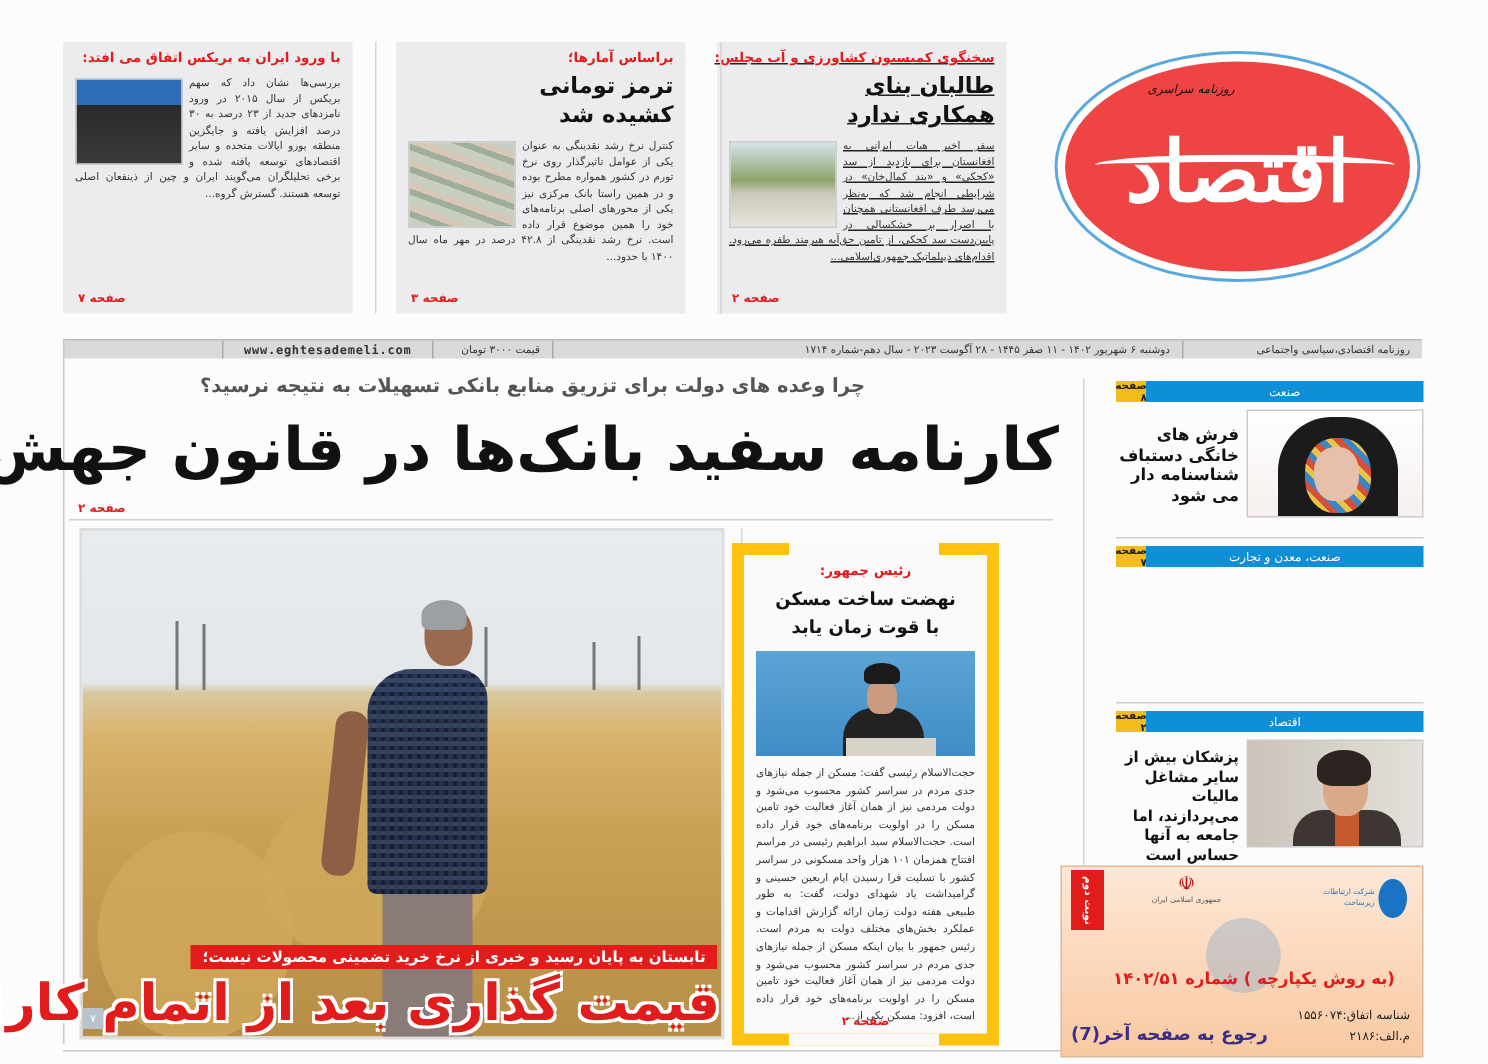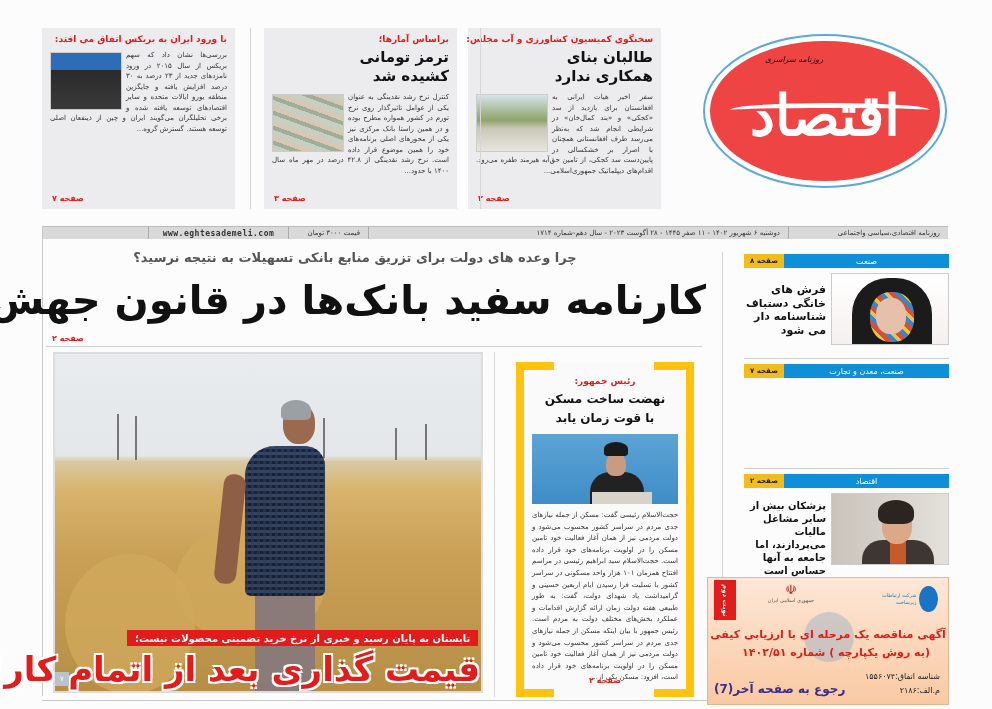--- a/index.html
+++ b/index.html
@@ -45,37 +45,37 @@
   .photo .man-shirt::after { content: ""; position: absolute; inset: 0; background: repeating-linear-gradient(90deg, rgba(40,55,85,.6) 0 3px, transparent 3px 6px); border-radius: inherit; }
   .photo .man-pants { position: absolute; left: 200px; top: 240px; width: 60px; height: 110px; background: #8a7b78; }
   .photo .arm { position: absolute; left: 164px; top: 120px; width: 22px; height: 110px; background: #8e5f44; border-radius: 10px; transform: rotate(6deg); }
   .photo .hay { position: absolute; border-radius: 50%; background: #d1a95d; opacity: .8; }
 
   .subcap { position: absolute; left: 127px; top: 630px; height: 16px; background: #e21b1b; color: #fff; font-size: 10px; font-weight: bold; padding: 0 8px; display: flex; align-items: center; white-space: nowrap; }
   .bigcap { position: absolute; left: 70px; top: 646px; width: 410px; text-align: center; font-size: 34px; font-weight: 900; color: #e21b1b; line-height: 46px; white-space: nowrap; text-shadow: 2px 2px 0 #fff, -2px -2px 0 #fff, 2px -2px 0 #fff, -2px 2px 0 #fff; }
   .photo-num { position: absolute; left: 55px; top: 672px; width: 14px; height: 14px; background: #b8c3cc; color: #fff; font-size: 7px; text-align: center; line-height: 14px; }
 
   
-  .pbox { position: absolute; left: 516px; top: 362px; width: 178px; height: 335px; border: 8px solid #ffc20e; background: #fafafa; }
+  .pbox { position: absolute; left: 488px; top: 362px; width: 178px; height: 335px; border: 8px solid #ffc20e; background: #fafafa; }
   .pbox .gap-top { position: absolute; top: -8px; left: 30px; width: 100px; height: 8px; background: #fafafa; }
   .pbox .gap-bot { position: absolute; bottom: -8px; left: 30px; width: 100px; height: 8px; background: #fafafa; }
   .pbox .kicker { text-align: center; color: #e21b1b; font-size: 9px; font-weight: bold; margin-top: 6px; }
   .pbox .head { text-align: center; font-size: 12px; font-weight: bold; color: #111; line-height: 19px; margin-top: 4px; }
   .pbox .img { margin: 6px 8px 0 8px; height: 70px; background: linear-gradient(180deg, #5ca4d4 0%, #3f8cc7 100%); position: relative; overflow: hidden; }
   .pbox .img .turban { position: absolute; left: 72px; top: 8px; width: 24px; height: 14px; border-radius: 50% 50% 20% 20%; background: #1a1a1a; }
   .pbox .img .face { position: absolute; left: 74px; top: 20px; width: 20px; height: 22px; border-radius: 40%; background: #c99b80; }
   .pbox .img .robe { position: absolute; left: 58px; top: 38px; width: 54px; height: 40px; border-radius: 20px 20px 0 0; background: #222; }
   .pbox .img .podium { position: absolute; left: 60px; top: 58px; width: 60px; height: 14px; background: #d8d3c8; }
   .pbox .text { margin: 6px 8px 0 8px; font-size: 7px; line-height: 11.6px; color: #333; text-align: justify; }
   .pbox .page { position: absolute; bottom: 4px; left: 0; right: 0; text-align: center; color: #e21b1b; font-size: 8px; font-weight: bold; }
 
   
   .side-sec { position: absolute; left: 744px; width: 205px; }
   .side-hdr { height: 14px; display: flex; direction: ltr; }
-  .side-hdr .pg { width: 40px; background: #f2bd1c; color: #222; font-size: 7px; font-weight: bold; display: flex; align-items: center; justify-content: center; direction: rtl; }
+  .side-hdr .pg { width: 20px; background: #f2bd1c; color: #222; font-size: 7px; font-weight: bold; display: flex; align-items: center; justify-content: center; direction: rtl; }
   .side-hdr .lbl { flex: 1; background: #0e8fd8; color: #fff; font-size: 8px; display: flex; align-items: center; justify-content: center; direction: rtl; }
   .side-body { position: relative; height: 78px; margin-top: 5px; }
   .side-body .ph { position: absolute; right: 0; top: 0; width: 118px; height: 72px; border: 1px solid #ccc; overflow: hidden; }
   .side-body .txt { position: absolute; left: 0; top: 0; width: 82px; font-size: 11px; font-weight: bold; color: #111; line-height: 13.5px; text-align: right; display: flex; flex-direction: column; justify-content: center; height: 74px; }
   .ph-woman { background: linear-gradient(180deg,#fff 0%,#f5f0ee 100%); }
   .ph-woman .chador { position: absolute; left: 20px; top: 4px; width: 80px; height: 80px; border-radius: 45% 45% 0 0; background: #1b1b1b; }
   .ph-woman .scarf { position: absolute; left: 38px; top: 18px; width: 44px; height: 50px; border-radius: 45%; background: repeating-linear-gradient(45deg,#d64f3a 0 4px,#3a87c6 4px 8px,#e8c346 8px 12px); }
   .ph-woman .face { position: absolute; left: 44px; top: 24px; width: 30px; height: 36px; border-radius: 45%; background: #e7c0ac; }
   .ph-cart { background: linear-gradient(90deg,#e9e7c8 0%,#f2efe0 35%,#8c98a6 60%,#3d4853 100%); }
   .ph-cart .laptop { position: absolute; right: 6px; top: 6px; width: 70px; height: 54px; background: #1f272f; border-radius: 3px; }
@@ -99,21 +99,21 @@
   .ad .co-logo .t { font-size: 5px; color: #1a73c4; line-height: 7px; }
   .ad .wm { position: absolute; left: 96px; top: 34px; width: 50px; height: 50px; border-radius: 50%; background: rgba(120,160,200,.35); }
   .ad .line1 { position: absolute; top: 50px; left: 0; right: 0; text-align: center; color: #e21b1b; font-size: 11px; font-weight: bold; }
   .ad .line2 { position: absolute; top: 68px; left: 16px; right: 0; text-align: center; color: #e21b1b; font-size: 11px; font-weight: bold; }
   .ad .meta { position: absolute; right: 8px; top: 92px; font-size: 8px; color: #222; line-height: 14px; text-align: right; }
   .ad .refer { position: absolute; left: 6px; top: 104px; color: #3a2e87; font-size: 12px; font-weight: bold; }
 </style>
 </head>
 <body>
 
-<div class="teaser" style="left:468px;">
+<div class="teaser" style="left:478px;text-decoration:underline;">
   <div class="kicker">سخنگوی کمیسیون کشاورزی و آب مجلس:</div>
   <div class="headline" style="width:110px;margin-right:0;margin-left:auto;">طالبان بنای همکاری ندارد</div>
   <div class="body-wrap">
     <div class="thumb" style="background:linear-gradient(180deg,#d6e4ea 0%,#8fa46a 45%,#c9c8b8 60%,#e8e5dc 100%);"></div>
     <span>سفر اخیر هیات ایرانی به افغانستان برای بازدید از سد «کجکی» و «بند کمال‌خان» در شرایطی انجام شد که به‌نظر می‌رسد طرف افغانستانی همچنان با اصرار بر خشکسالی در پایین‌دست سد کجکی، از تامین حق‌آبه هیرمند طفره می‌رود. اقدام‌های دیپلماتیک جمهوری‌اسلامی...</span>
   </div>
   <div class="page">صفحه ۲</div>
 </div>
 <div class="sep-v" style="left:480px;top:28px;height:181px;"></div>
 
@@ -237,20 +237,19 @@
 </div>
 
 <div class="ad">
   <div class="stripe">نوبت دوم</div>
   <div class="emblem">☫<small>جمهوری اسلامی ایران</small></div>
   <div class="co-logo">
     <div class="circ"></div>
     <div class="t">شرکت ارتباطات زیرساخت</div>
   </div>
   <div class="wm"></div>
-  <div class="line1">آگهی مناقصه یک مرحله ای با ارزیابی کیفی</div>
   <div class="line2">(به روش یکپارچه ) شماره ۱۴۰۲/۵۱</div>
   <div class="meta">
     <div>شناسه اتفاق:۱۵۵۶۰۷۴</div>
     <div>م.الف:۲۱۸۶</div>
   </div>
   <div class="refer">رجوع به صفحه آخر(7)</div>
 </div>
 
 </body></html>

